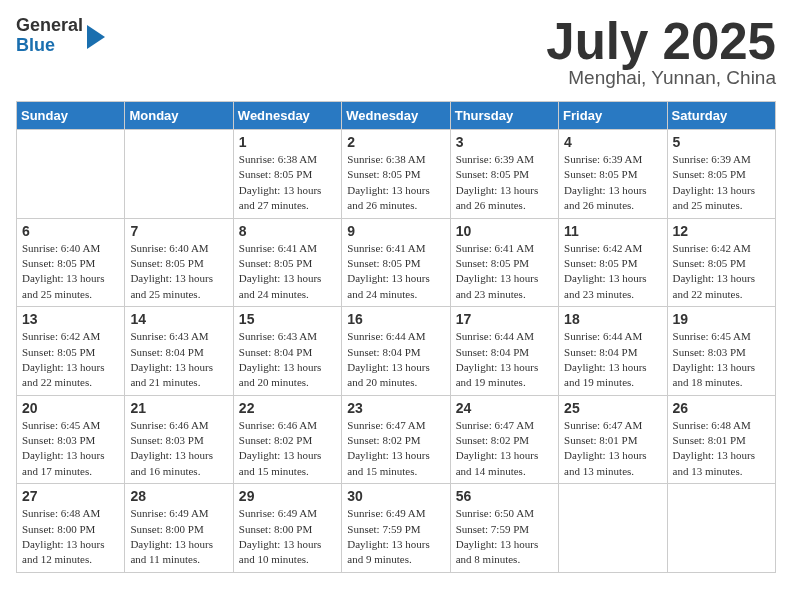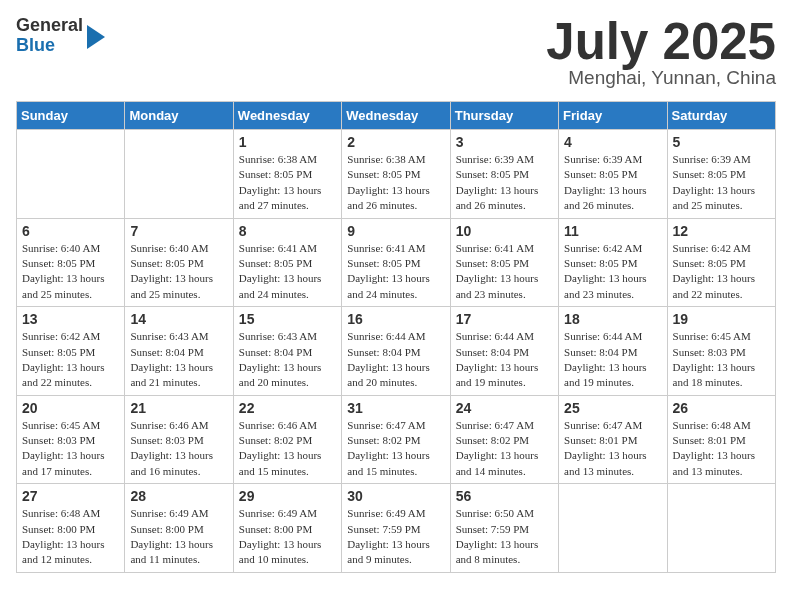--- a/index.html
+++ b/index.html
@@ -259,21 +259,21 @@
 Sunset: 8:03 PM
 Daylight: 13 hours and 16 minutes.</div>
         </td>
         <td>
           <div class="day-num">22</div>
           <div class="day-info" style="white-space: pre-line;">Sunrise: 6:46 AM
 Sunset: 8:02 PM
 Daylight: 13 hours and 15 minutes.</div>
         </td>
         <td>
-          <div class="day-num">31</div>
+          <div class="day-num">23</div>
           <div class="day-info" style="white-space: pre-line;">Sunrise: 6:47 AM
 Sunset: 8:02 PM
 Daylight: 13 hours and 15 minutes.</div>
         </td>
         <td>
           <div class="day-num">24</div>
           <div class="day-info" style="white-space: pre-line;">Sunrise: 6:47 AM
 Sunset: 8:02 PM
 Daylight: 13 hours and 14 minutes.</div>
         </td>

